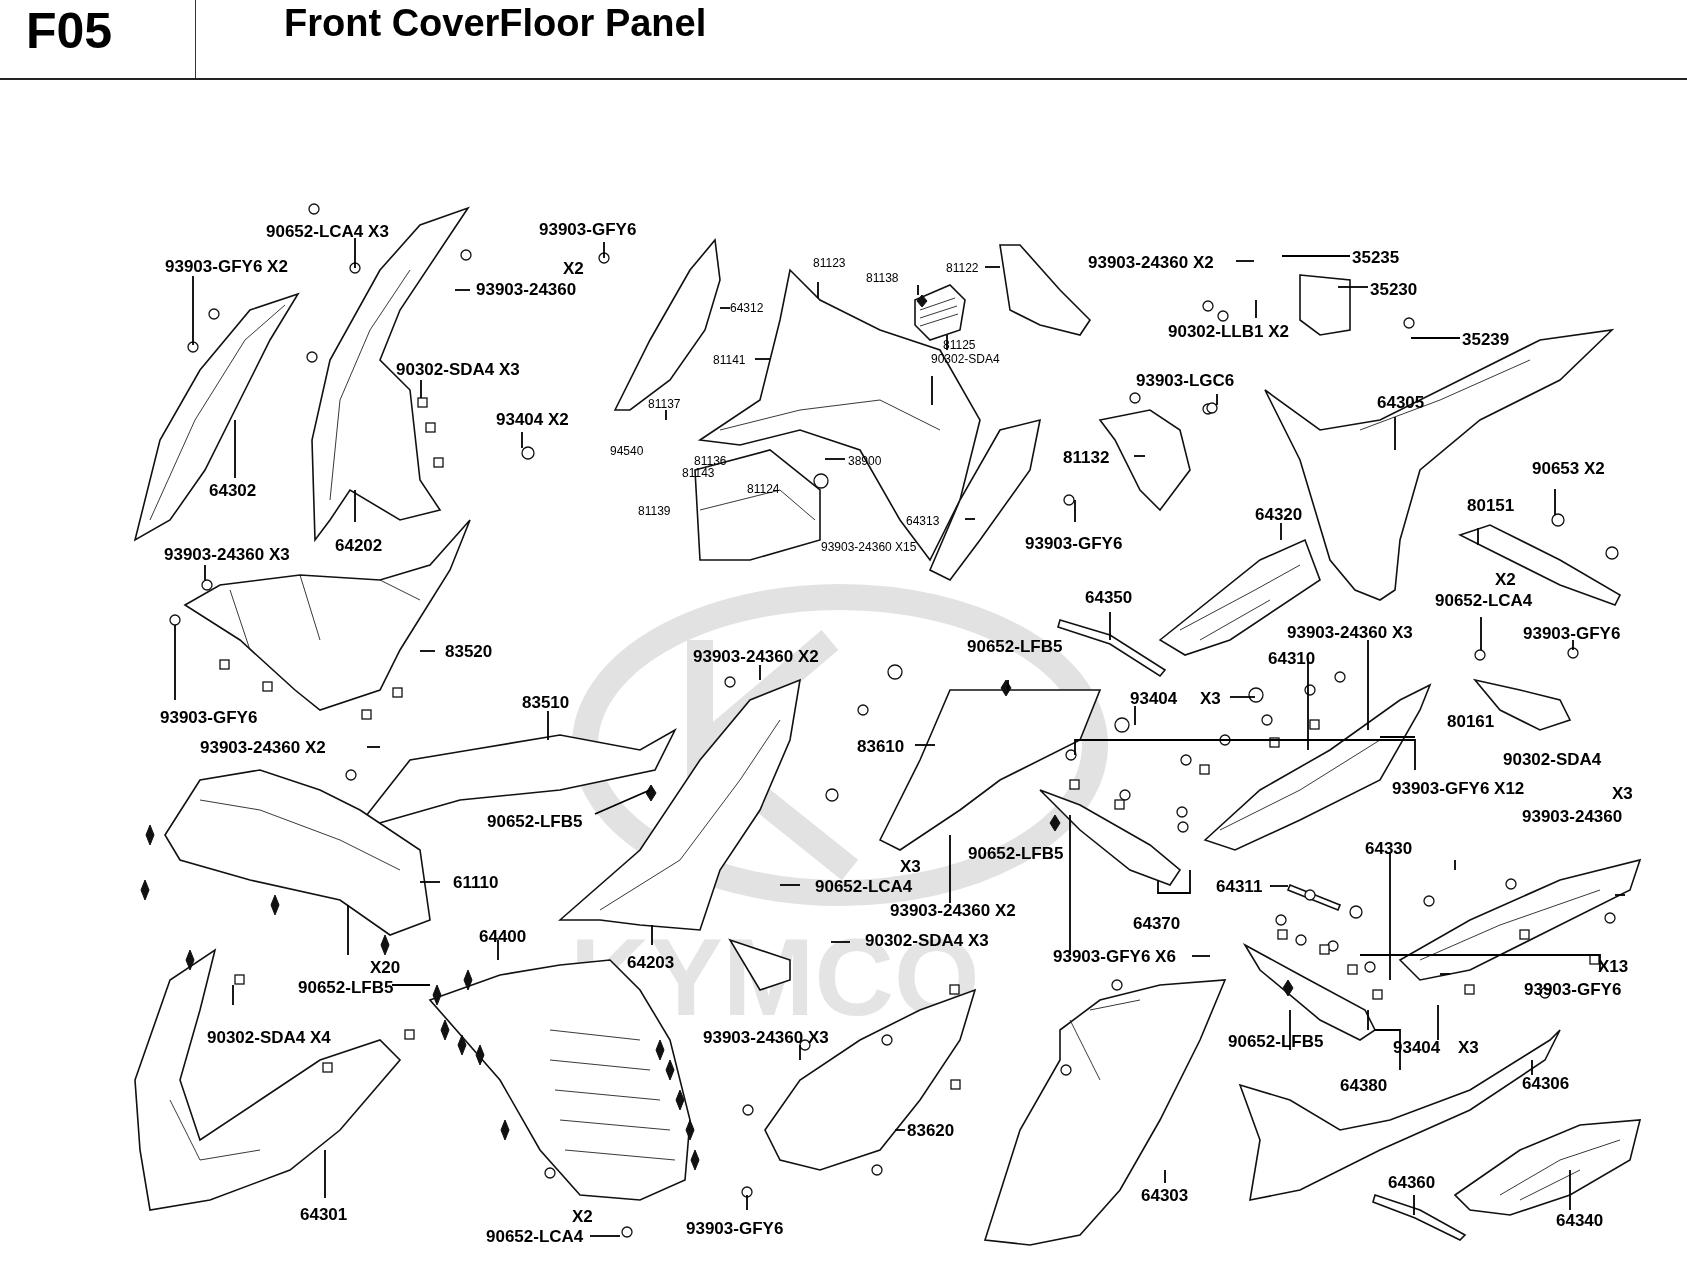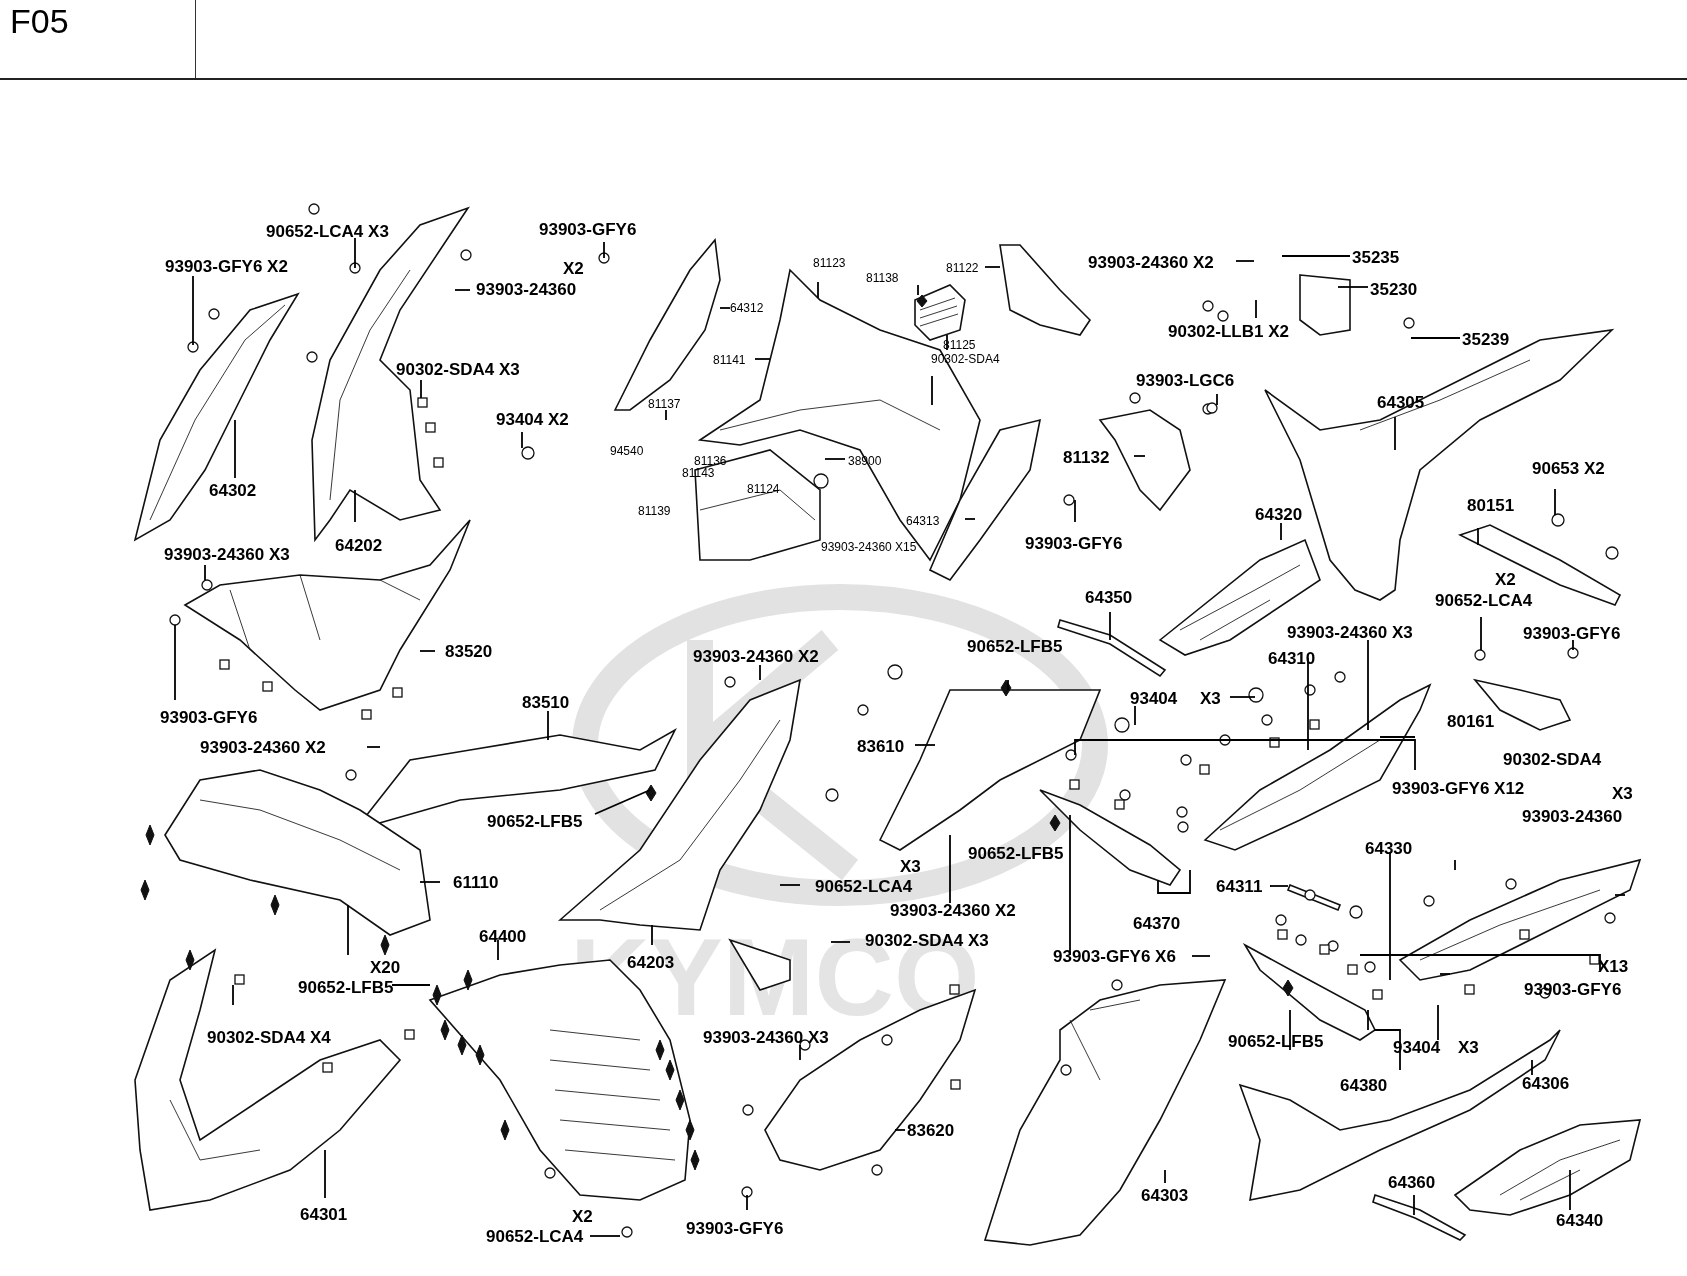--- a/index.html
+++ b/index.html
@@ -1,39 +1,40 @@
 <!DOCTYPE html>
 <html><head>
 <meta charset="utf-8">
 <style>
   html, body { margin: 0; padding: 0; background: #ffffff; }
   body { width: 1687px; height: 1276px; position: relative; overflow: hidden;
          font-family: "Liberation Sans", sans-serif; color: #000; }
   .header { position: absolute; left: 0; top: 0; width: 1687px; height: 78px;
             border-bottom: 2px solid #222; }
-  .header .code { position: absolute; left: 10px; top: 2px; font-size: 34px; font-weight: normal; }
+  .header .code { position: absolute; left: 26px; top: 2px; font-size: 50px; font-weight: bold; }
   .header .divider { position: absolute; left: 195px; top: 0; width: 1px; height: 78px; background: #333; }
   .header .title { position: absolute; left: 284px; top: 2px; font-size: 38px; font-weight: bold; }
   #diagram { position: absolute; left: 0; top: 80px; }
   .lbl { font-family: "Liberation Sans", sans-serif; font-weight: bold; font-size: 17px; fill: #000; }
   .lbl-sm { font-family: "Liberation Sans", sans-serif; font-size: 12px; fill: #000; }
   .part { fill: #fff; stroke: #111; stroke-width: 1.6; }
   .part-in { fill: none; stroke: #222; stroke-width: 0.9; }
   .leader { stroke: #000; stroke-width: 1.8; fill: none; }
   .wm { fill: none; stroke: #e2e2e2; }
   .wm-text { font-family: "Liberation Sans", sans-serif; font-weight: bold; font-size: 110px; fill: #e4e4e4; }
   .fast { fill: #fff; stroke: #111; stroke-width: 1.3; }
   .fast-dark { fill: #111; stroke: #111; stroke-width: 1; }
 </style>
 </head>
 <body>
 
 <div class="header">
   <div class="code">F05</div>
   <div class="divider"></div>
+  <div class="title">Front CoverFloor Panel</div>
 </div>
 
 <svg id="diagram" width="1687" height="1196" viewBox="0 80 1687 1196">
 
   <g>
     <ellipse class="wm" cx="840" cy="745" rx="255" ry="148" stroke-width="26"></ellipse>
     <path class="wm" d="M700 640 L700 860 M700 750 L830 640 M700 750 L850 870" stroke-width="26"></path>
     <text class="wm-text" x="570" y="1015">KYMCO</text>
   </g>
 

